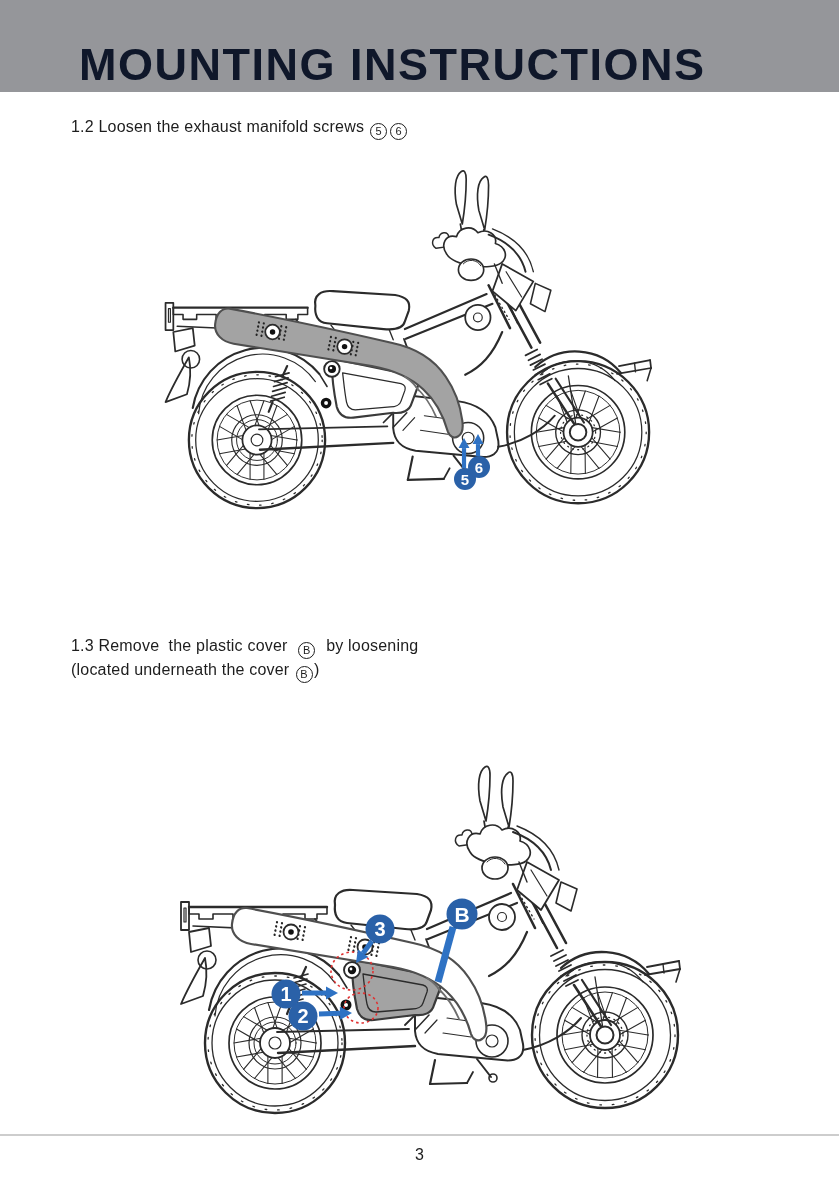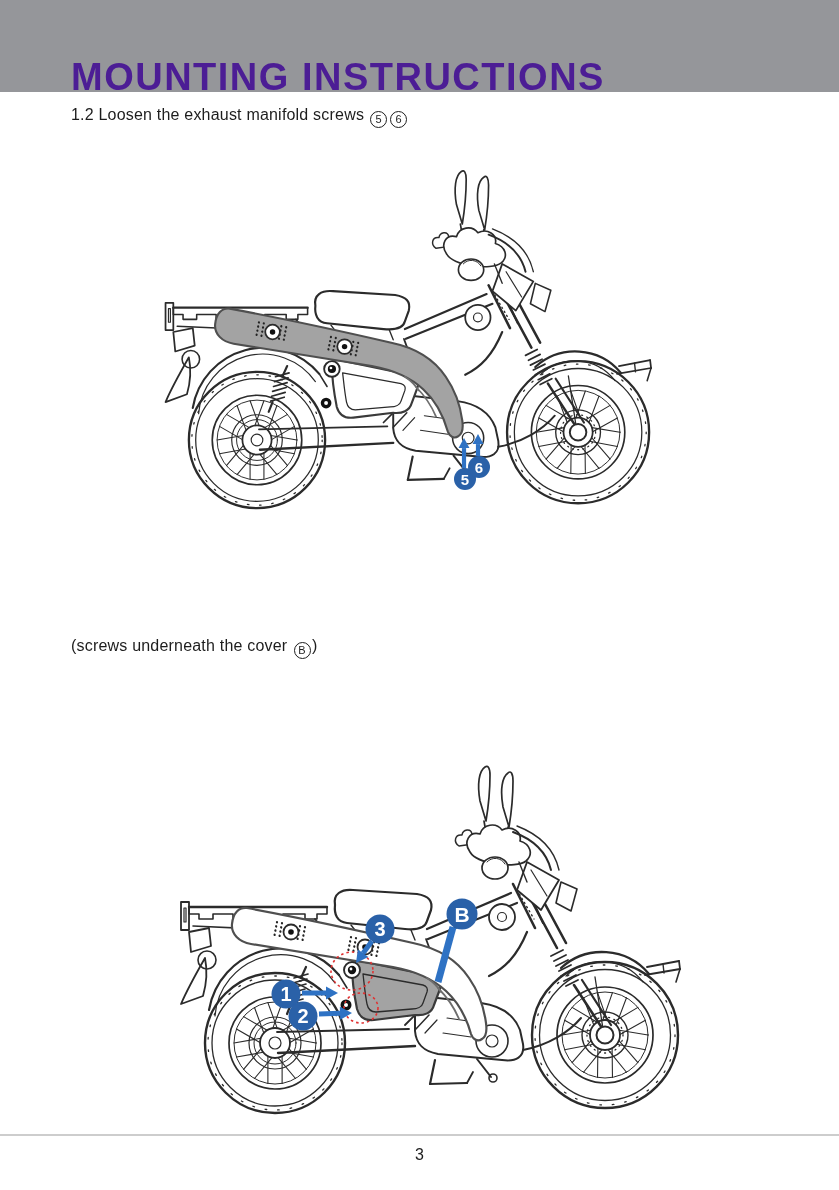--- a/index.html
+++ b/index.html
@@ -4,22 +4,22 @@
 <style>
   :root{
     --header-gray:#95969a; --accent-blue:#2a61a8; --arrow-blue:#2e72c4;
     --highlight-gray:#a3a3a3; --line-dark:#2b2b2b; --dash-red:#e03131;
     --footer-line:#cdcdcd; --text-color:#1d1d1d;
   }
   html,body{margin:0;padding:0;background:#e8e8e8;}
   .page{position:relative;width:839px;height:1190px;background:#fff;overflow:hidden;
         font-family:"Liberation Sans",sans-serif;color:var(--text-color);margin:0 auto;}
   .banner{position:absolute;left:0;top:0;width:839px;height:92px;background:var(--header-gray);overflow:hidden;}
-  .banner h1{position:absolute;left:71px;bottom:-7px;margin:0;font-size:38px;font-weight:bold;
-             color:#4c1d95;letter-spacing:1.5px;white-space:nowrap;}
+  .banner h1{position:absolute;left:71px;bottom:-7px;margin:8px;font-size:45px;font-weight:bold;
+             color:#0f172a;letter-spacing:1.5px;white-space:nowrap;}
   .instr{position:absolute;left:71px;font-size:16px;line-height:22.3px;letter-spacing:0.2px;}
   .iline{white-space:pre-wrap;}
   .circ{display:inline-flex;align-items:center;justify-content:center;box-sizing:border-box;
         width:17px;height:17px;border:1.4px solid var(--text-color);border-radius:50%;
         font-size:11px;line-height:1;vertical-align:-3px;margin:0 1.5px;}
   .fig{position:absolute;}
   .fig svg{display:block;overflow:visible;}
   .fig-exhaust{--exhaust-fill:var(--highlight-gray);--cover-fill:#ffffff;}
   .fig-cover{--exhaust-fill:#ffffff;--cover-fill:var(--highlight-gray);}
   .bike *{vector-effect:none;}
@@ -240,21 +240,21 @@
           <circle cx="190" cy="185" r="2.8" fill="#111" stroke="none"></circle>
         </g>
       </g>
     </defs>
   </svg>
 
   <header class="banner">
     <h1>MOUNTING INSTRUCTIONS</h1>
   </header>
 
-  <div class="instr" style="top:104px">
+  <div class="instr" style="top:116px">
       <div class="iline"><span>1.2 Loosen the exhaust manifold screws </span><span class="circ">5</span><span class="circ">6</span></div>
     </div>
 
   <div class="fig" style="left:162px;top:150px;width:510px;height:362px">
     <svg class="fig-exhaust" width="510" height="362" viewBox="0 0 510 362">
       <use href="#bike-art" transform="translate(-2.3,16.6) scale(0.973)"></use>
       <g class="overlay">
           <g>
             <line x1="302" y1="318" x2="302" y2="298.08" stroke="var(--arrow-blue)" stroke-width="4.2"></line>
             <polygon points="302,288 307.46,298.08 296.54,298.08" fill="var(--arrow-blue)"></polygon>
@@ -265,21 +265,22 @@
             <line x1="316" y1="306" x2="316" y2="294.08" stroke="var(--arrow-blue)" stroke-width="4.2"></line>
             <polygon points="316,284 321.46,294.08 310.54,294.08" fill="var(--arrow-blue)"></polygon>
             <circle cx="317" cy="317" r="11" fill="var(--accent-blue)"></circle>
             <text x="317" y="317" text-anchor="middle" dominant-baseline="central" class="co-label" font-size="15">6</text>
           </g>
         </g>
     </svg>
   </div>
 
   <div class="instr" style="top:635px">
-      <div class="iline"><span>(screws underneath the cover </span><span class="circ">B</span><span>)</span></div>
+      <div class="iline"><span>1.3 Remove  the plastic cover  </span><span class="circ">B</span><span>  by loosening</span></div>
+      <div class="iline"><span>(located underneath the cover </span><span class="circ">B</span><span>)</span></div>
     </div>
 
   <div class="fig" style="left:175px;top:762px;width:520px;height:352px">
     <svg class="fig-cover" width="520" height="352" viewBox="0 0 520 352">
       <use href="#bike-art"></use>
       <g class="overlay">
           <ellipse cx="177" cy="209" rx="21" ry="19" fill="none" stroke="var(--dash-red)" stroke-width="1.6" stroke-dasharray="2.5 3"></ellipse>
           <ellipse cx="186" cy="246" rx="17" ry="15" fill="none" stroke="var(--dash-red)" stroke-width="1.6" stroke-dasharray="2.5 3"></ellipse>
           <g>
             <line x1="197" y1="179" x2="188.05806037210056" y2="191.29516698836173" stroke="var(--arrow-blue)" stroke-width="5"></line>

